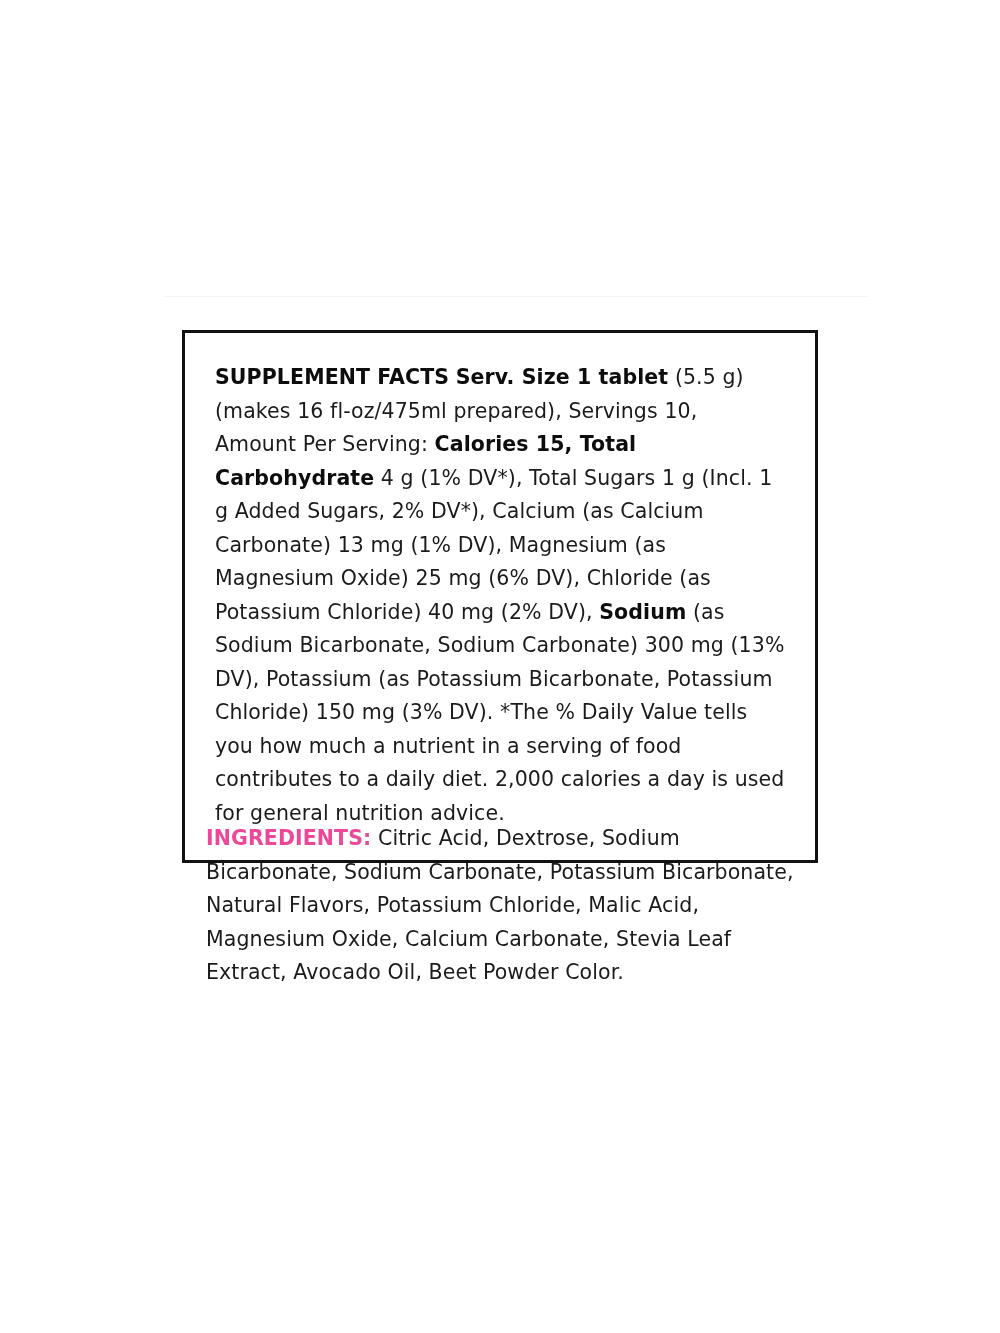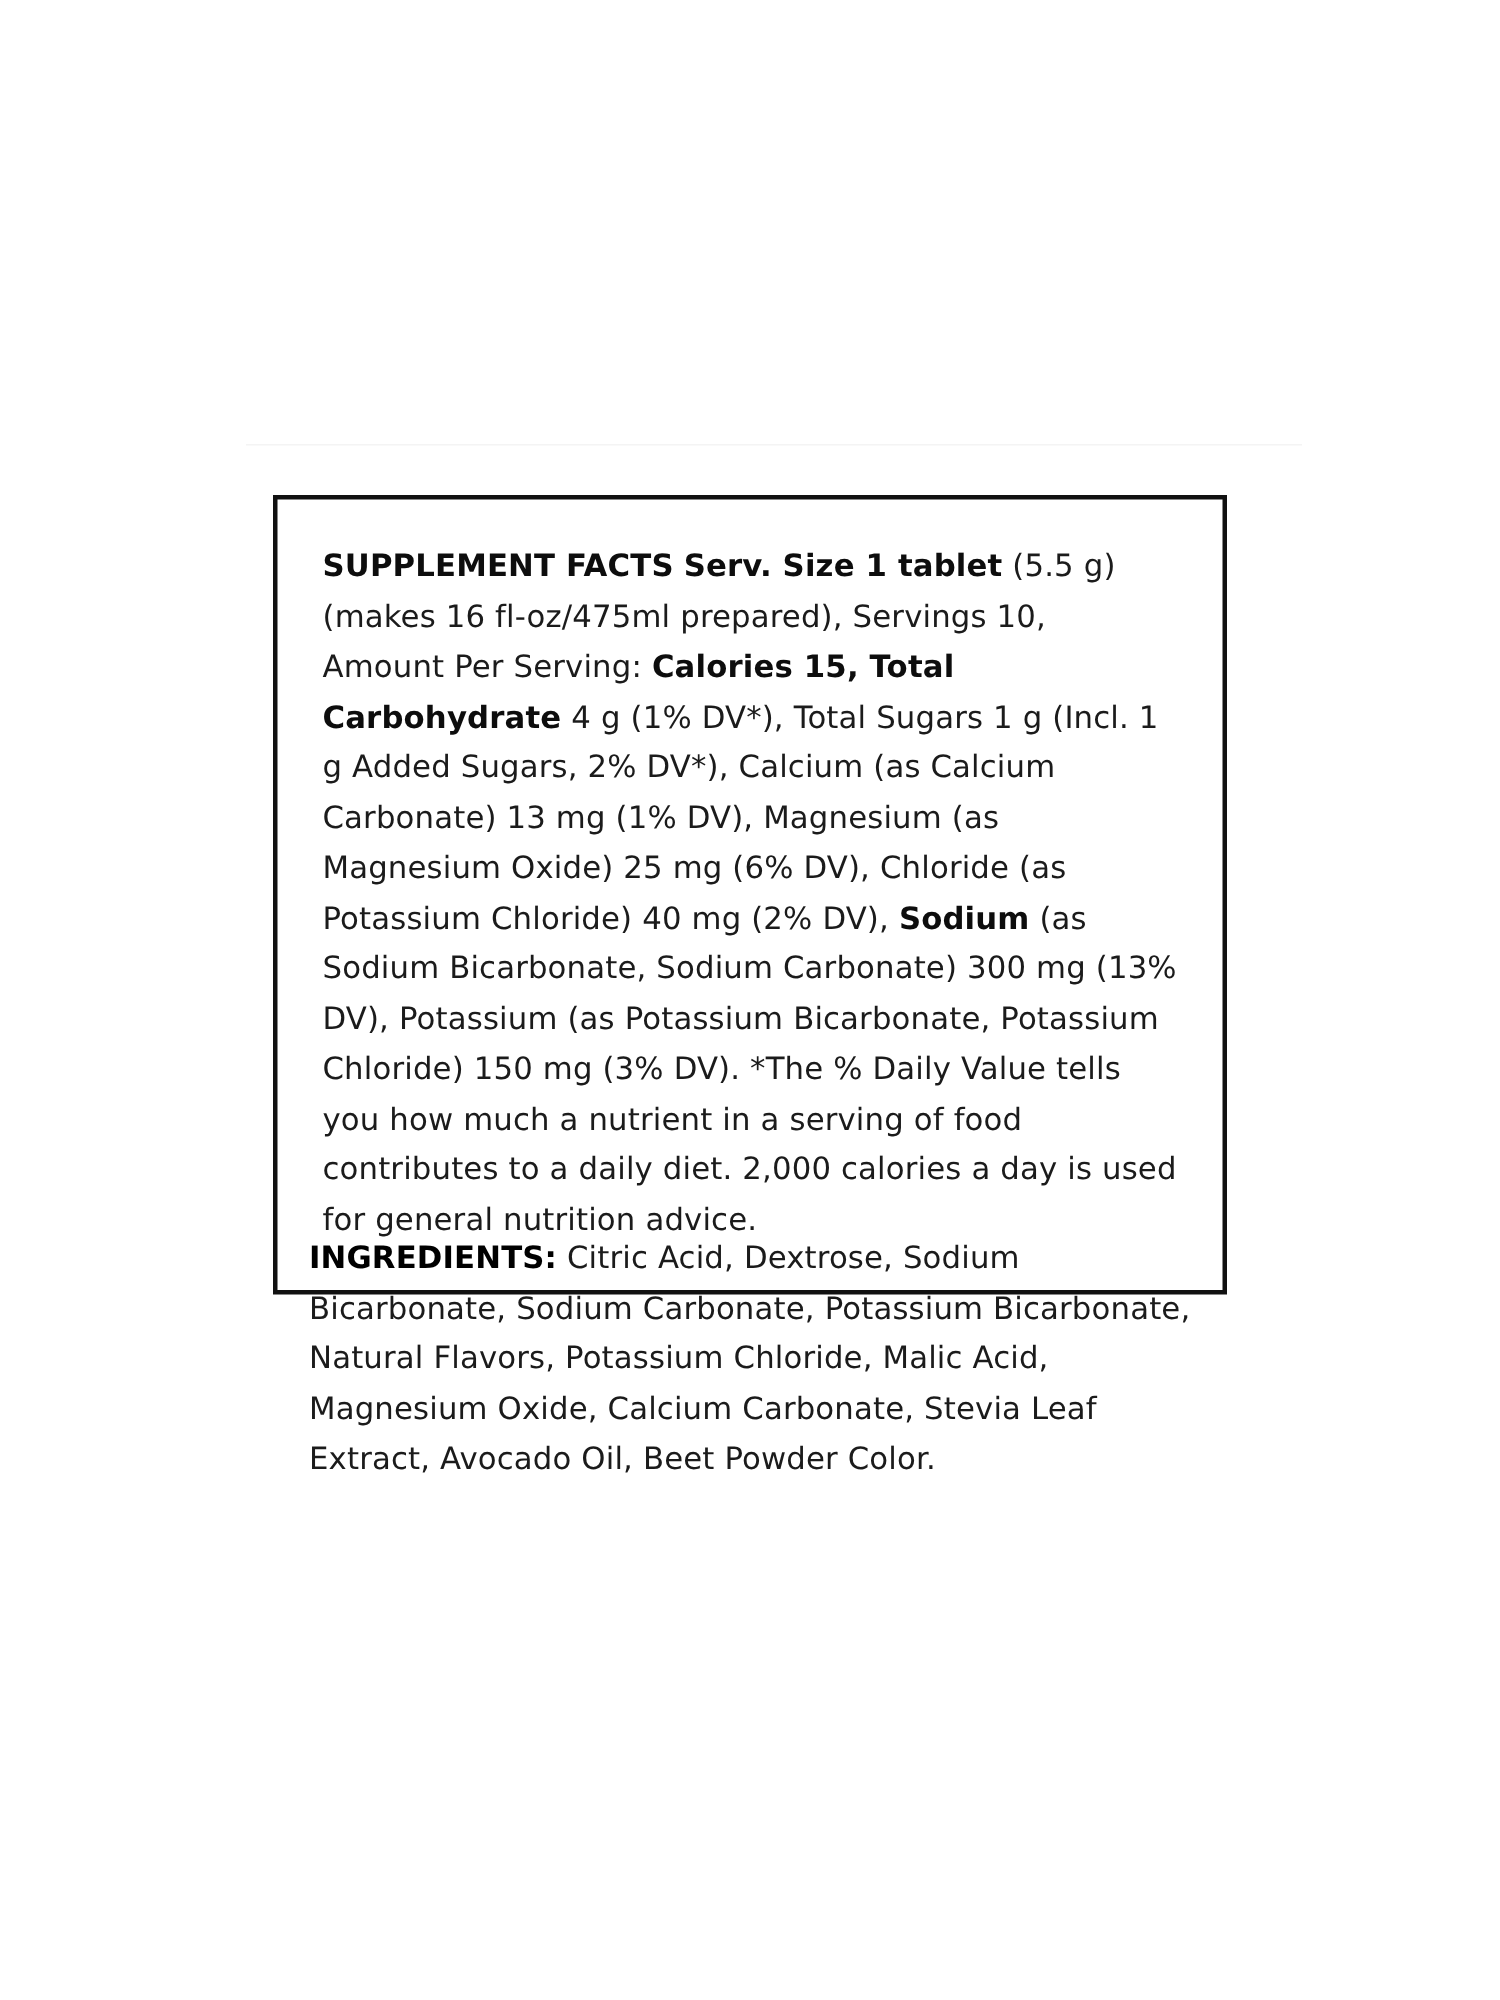--- a/index.html
+++ b/index.html
@@ -70,21 +70,21 @@
   .ingredients-text {
     font-size: 20.5px;
     line-height: 33.5px;
     color: #1b1b1b;
     letter-spacing: 0.1px;
     margin: 0;
   }
 
   .ingredients-text b {
     font-weight: 700;
-    color: #000000;
+    color: #ec4899;
   }
 </style>
 </head>
 <body>
 
 <div class="page">
 
   <div class="top-rule"></div>
 
   <div class="facts-panel">

